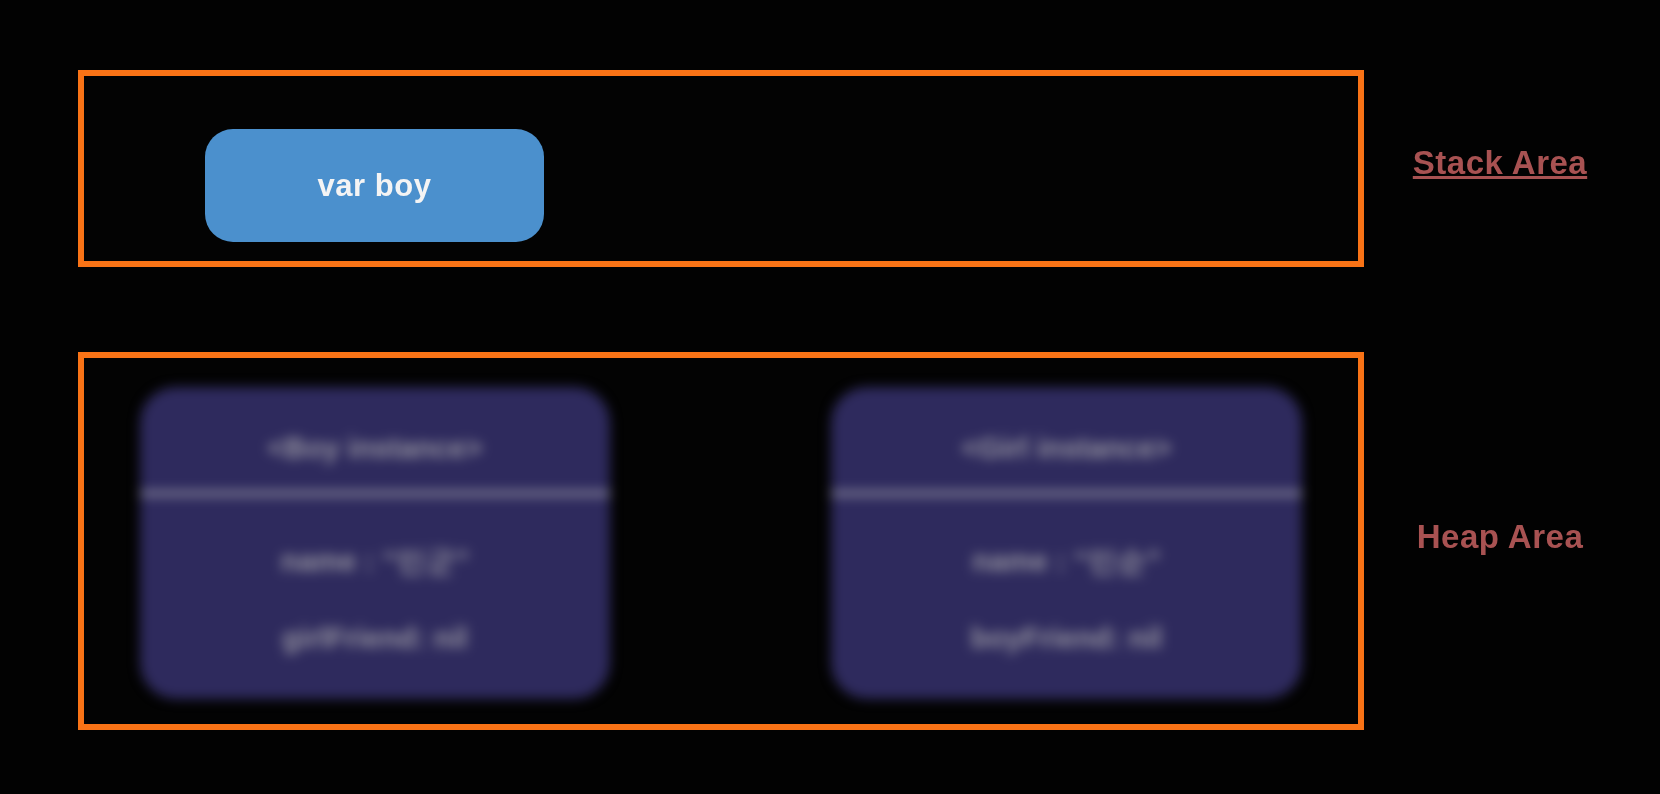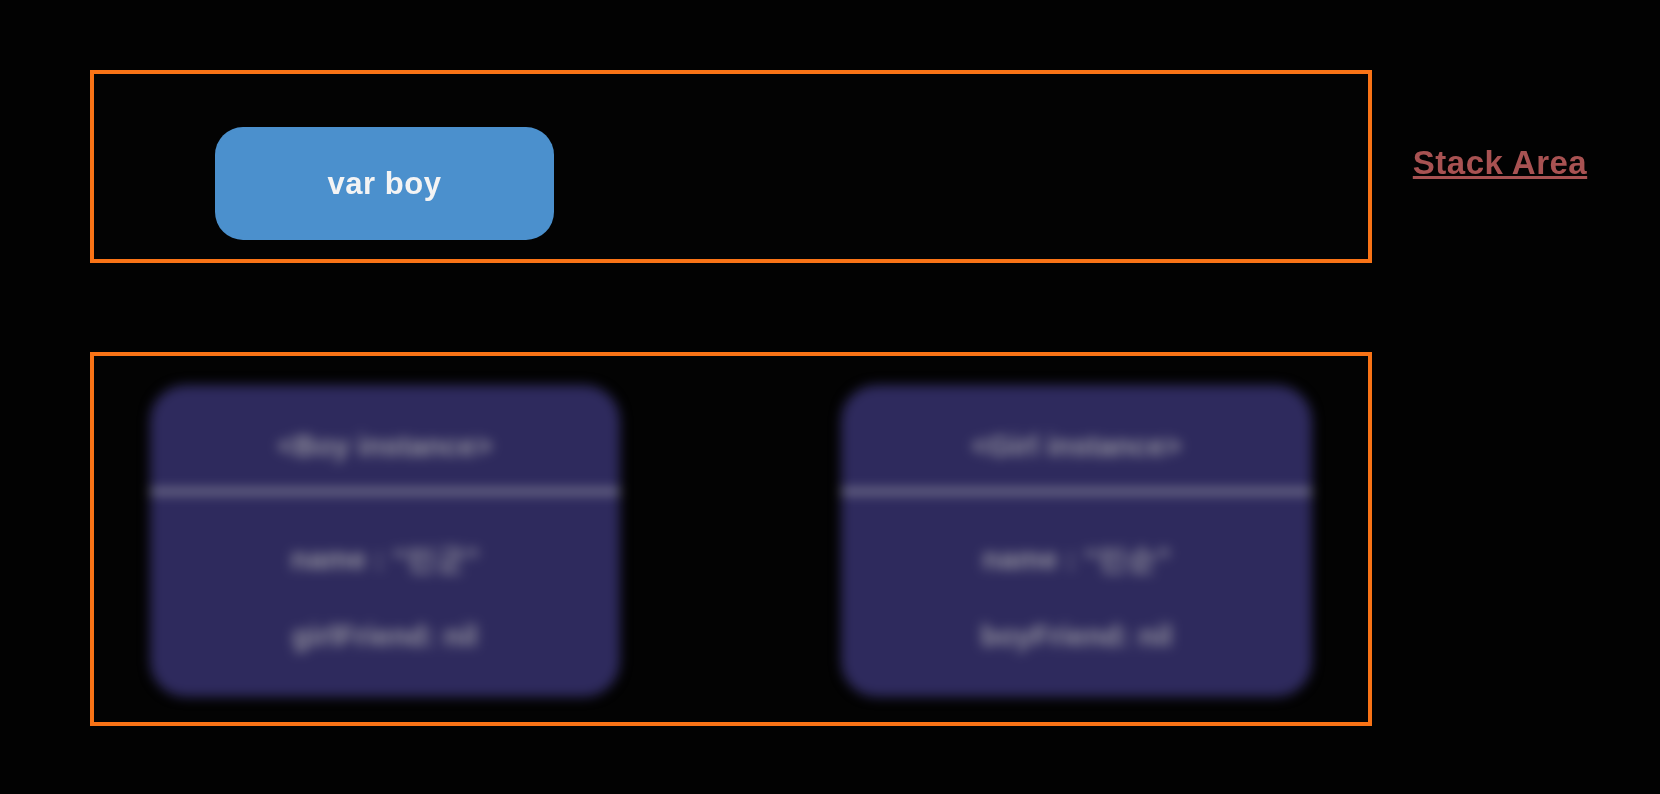--- a/index.html
+++ b/index.html
@@ -8,23 +8,23 @@
     font-family: "Liberation Sans", sans-serif;
   }
   .canvas {
     position: relative;
     width: 1660px; height: 794px;
     background: #020202;
     overflow: hidden;
   }
   .area-rect {
     position: absolute;
-    left: 90px;
+    left: 78px;
     width: 1274px;
-    border: 4px solid #f97316;
+    border: 6px solid #f97316;
     background: #030303;
   }
   .stack-rect { top: 70px; height: 185px; }
   .heap-rect  { top: 352px; height: 366px; }
 
   .var-node {
     position: absolute;
     top: 53px;
     height: 113px;
     background: #4b90cd;
@@ -111,14 +111,15 @@
     </div>
 
     <div class="instance-card girl-card">
       <div class="card-title">&lt;Girl instance&gt;</div>
       <div class="card-divider"></div>
       <div class="card-field field-0">name : “민순”</div>
       <div class="card-field field-1">boyFriend: nil</div>
     </div>
 
   </div>
+  <div class="area-label heap-label">Heap Area</div>
 
 </div>
 
 </body></html>

